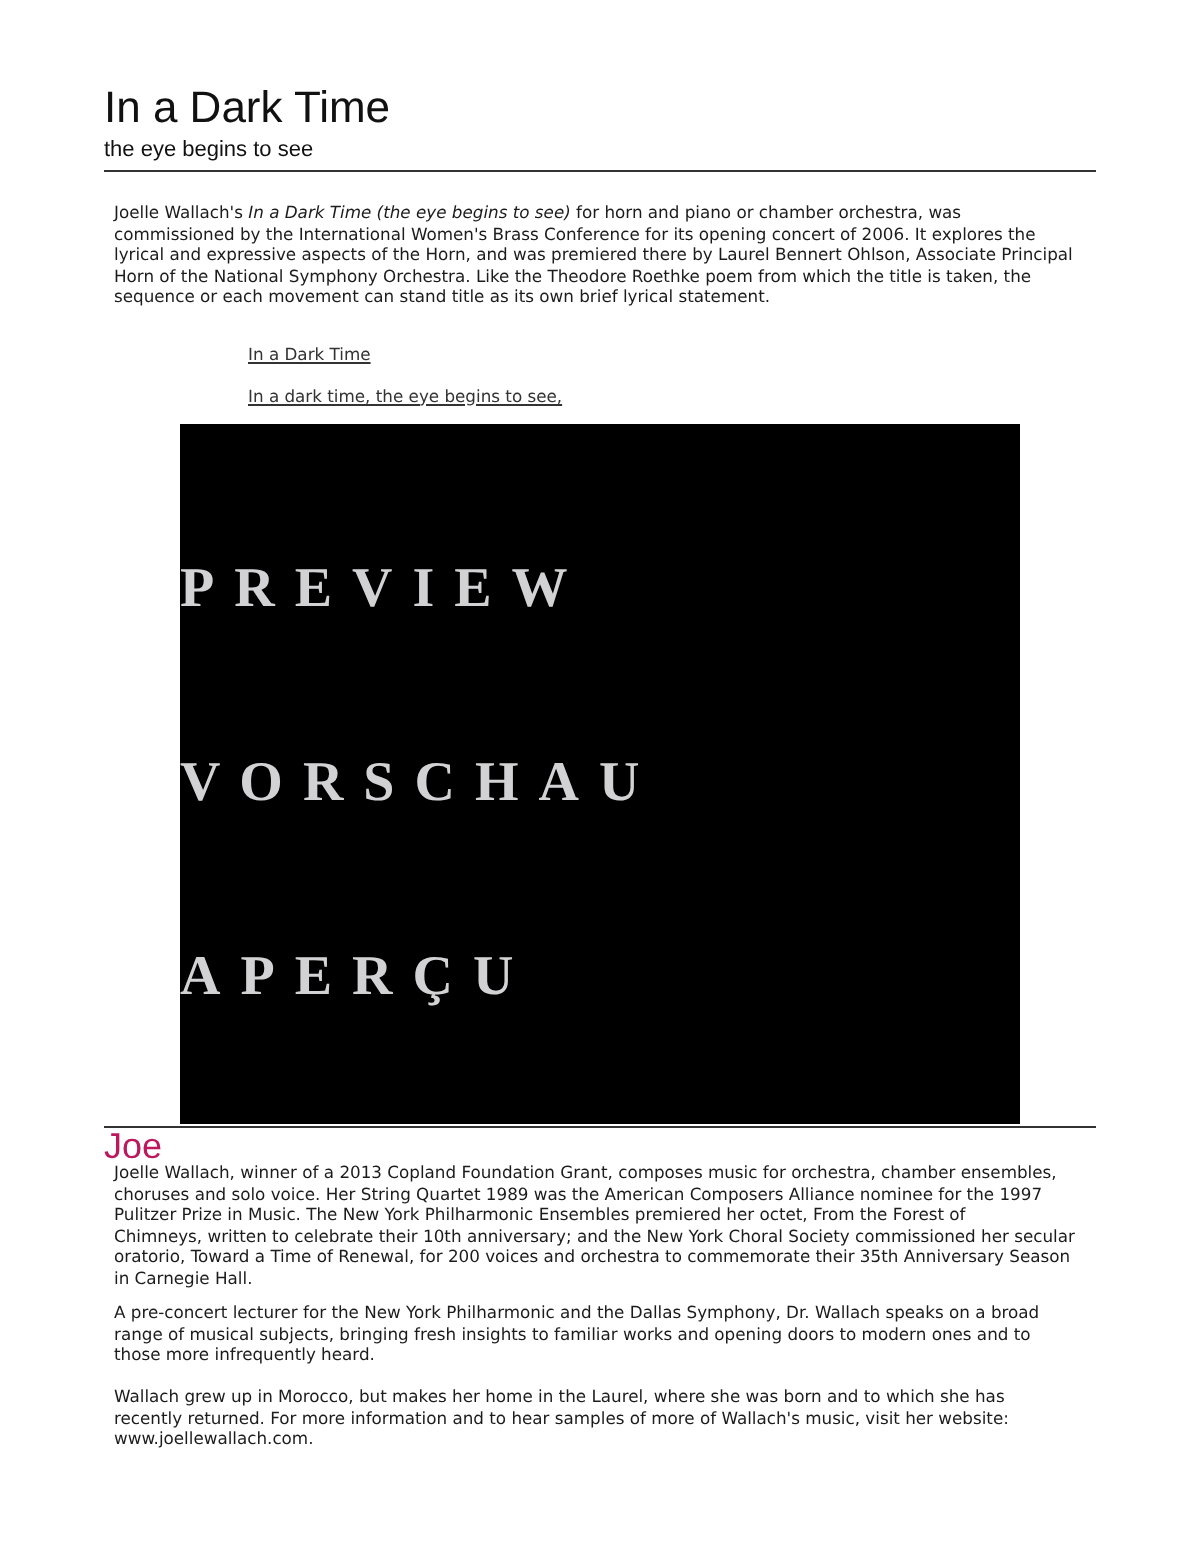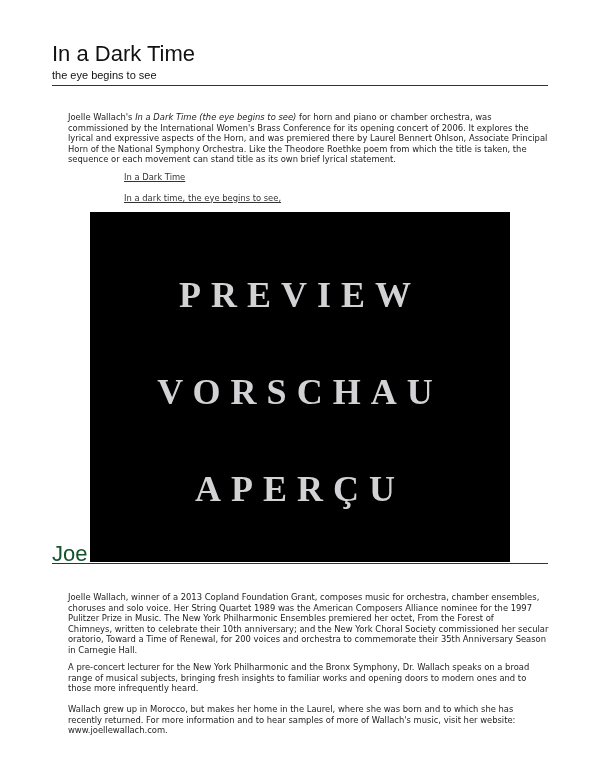--- a/index.html
+++ b/index.html
@@ -7,38 +7,38 @@
            font-family: "DejaVu Sans", "Liberation Sans", sans-serif; color: #1a1a1a; }
     .page { position: absolute; left: 0; top: 0; width: 600px; height: 776px; }
     .title { position: absolute; left: 52px; top: 42px; font-size: 22px; line-height: 24px;
              color: #111; letter-spacing: 0; font-family: "Liberation Sans", sans-serif; }
     .subtitle { position: absolute; left: 52px; top: 67px; font-size: 11px; line-height: 16px;
                 color: #111; font-family: "Liberation Sans", sans-serif; }
     .rule { position: absolute; left: 52px; width: 496px; height: 1px; background: #333; }
     .rule.top { top: 85px; }
     .rule.bio { top: 563px; }
     .para { position: absolute; left: 52px; width: 500px; font-size: 8.4px; line-height: 10.6px;
-            color: #1c1c1c; font-family: "DejaVu Sans", sans-serif; margin: 16px; }
+            color: #1c1c1c; font-family: "DejaVu Sans", sans-serif; margin: 5px; }
     .para .line { display: block; white-space: nowrap; }
     .para em { font-style: italic; }
     .intro { top: 96px; }
     .poem { position: absolute; left: 124px; top: 172px; font-size: 8.4px; line-height: 10.6px;
             color: #333; font-family: "DejaVu Sans", sans-serif; }
     .poem-title { text-decoration: underline; display: block; margin-bottom: 10px; }
     .poem-line { display: block; white-space: nowrap; text-decoration: underline; }
-    .bio-heading { position: absolute; left: 52px; top: 542px; font-size: 22px; line-height: 24px;
-                   color: #14532d; font-family: "Liberation Sans", sans-serif; }
+    .bio-heading { position: absolute; left: 52px; top: 561px; font-size: 18px; line-height: 24px;
+                   color: #be185d; font-family: "Liberation Sans", sans-serif; }
     .bio1 { top: 576px; }
     .bio2 { top: 646px; }
     .bio3 { top: 688px; }
     .overlay { position: absolute; left: 90px; top: 212px; width: 420px; height: 350px;
                background: #000000; }
-    .wm { position: absolute; left: 0; width: 420px; text-align: center;
+    .wm { position: absolute; left: 0; width: 420px; 
           font-family: "Liberation Serif", "DejaVu Serif", serif; font-weight: bold;
-          color: #d2d2d4; font-size: 36px; line-height: 40px; letter-spacing: 10px; }
+          color: #d2d2d4; font-size: 28px; line-height: 40px; letter-spacing: 10px; }
     .wm1 { top: 63px; }
     .wm2 { top: 160px; font-family: Liberation Serif, serif; }
     .wm3 { top: 257px; }
   </style>
 </head>
 <body>
 
 <div class="page">
 
   <div class="title">In a Dark Time</div>
@@ -64,21 +64,21 @@
   <p class="para bio1">
     <span class="line">Joelle Wallach, winner of a 2013 Copland Foundation Grant, composes music for orchestra, chamber ensembles,</span>
     <span class="line">choruses and solo voice.  Her String Quartet 1989 was the American Composers Alliance nominee for the 1997</span>
     <span class="line">Pulitzer Prize in Music.  The New York Philharmonic Ensembles premiered her octet, From the Forest of</span>
     <span class="line">Chimneys, written to celebrate their 10th anniversary; and the New York Choral Society commissioned her secular</span>
     <span class="line">oratorio, Toward a Time of Renewal, for 200 voices and orchestra to commemorate their 35th Anniversary Season</span>
     <span class="line">in Carnegie Hall.</span>
   </p>
 
   <p class="para bio2">
-    <span class="line">A pre-concert lecturer for the New York Philharmonic and the Bronx Symphony, Dr. Wallach speaks on a broad</span>
+    <span class="line">A pre-concert lecturer for the New York Philharmonic and the Dallas Symphony, Dr. Wallach speaks on a broad</span>
     <span class="line">range of musical subjects, bringing fresh insights to familiar works and opening doors to modern ones and to</span>
     <span class="line">those more infrequently heard.</span>
   </p>
 
   <p class="para bio3">
     <span class="line">Wallach grew up in Morocco, but makes her home in the Laurel, where she was born and to which she has</span>
     <span class="line">recently returned. For more information and to hear samples of more of Wallach's music, visit her website:</span>
     <span class="line">www.joellewallach.com.</span>
   </p>
 

